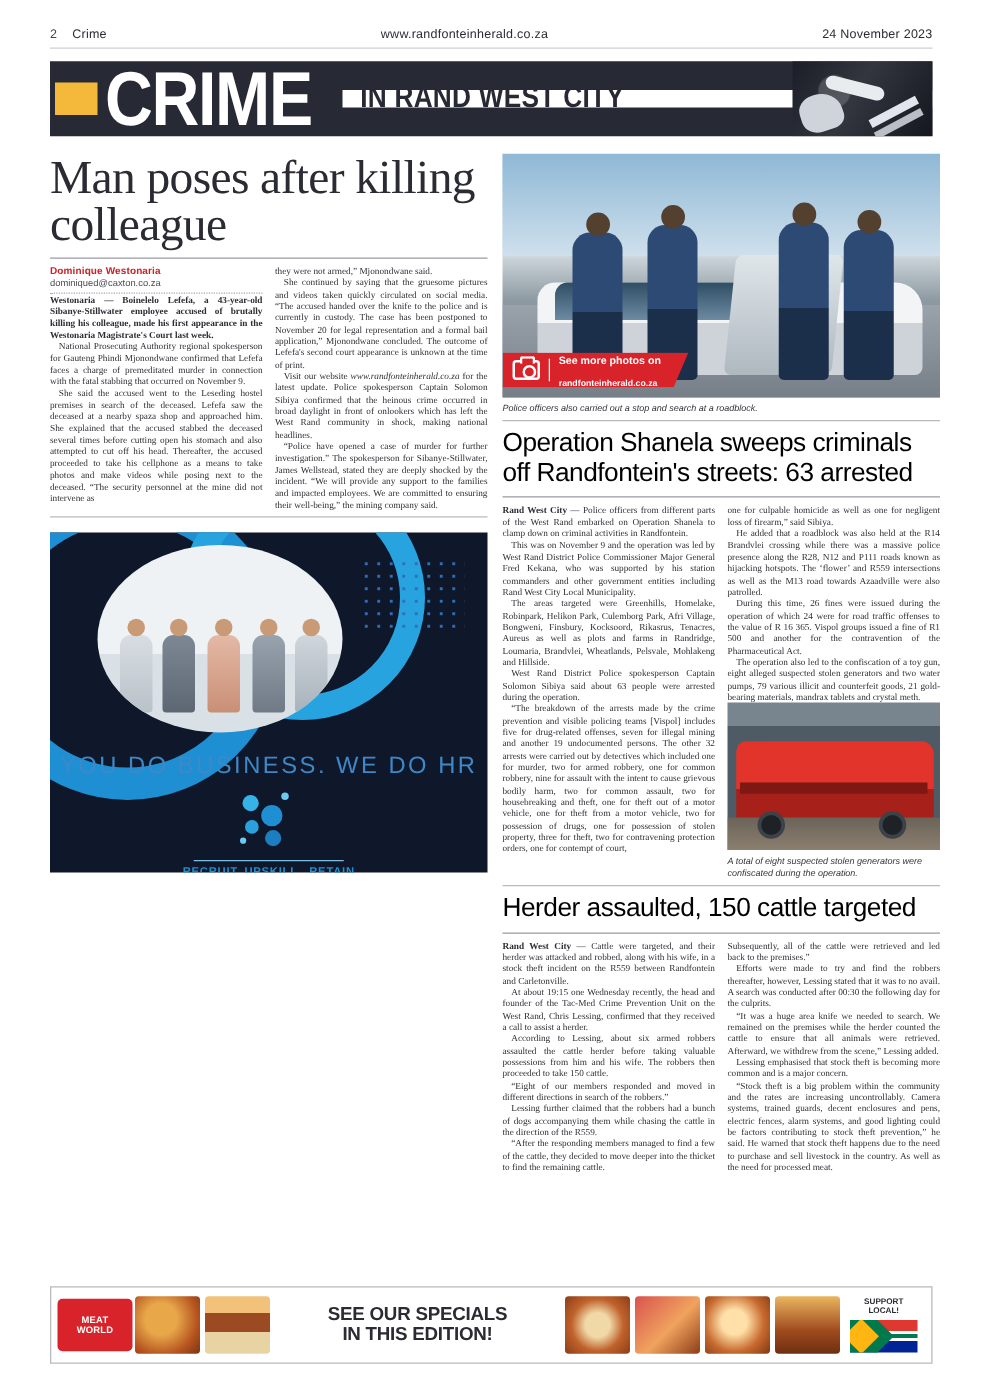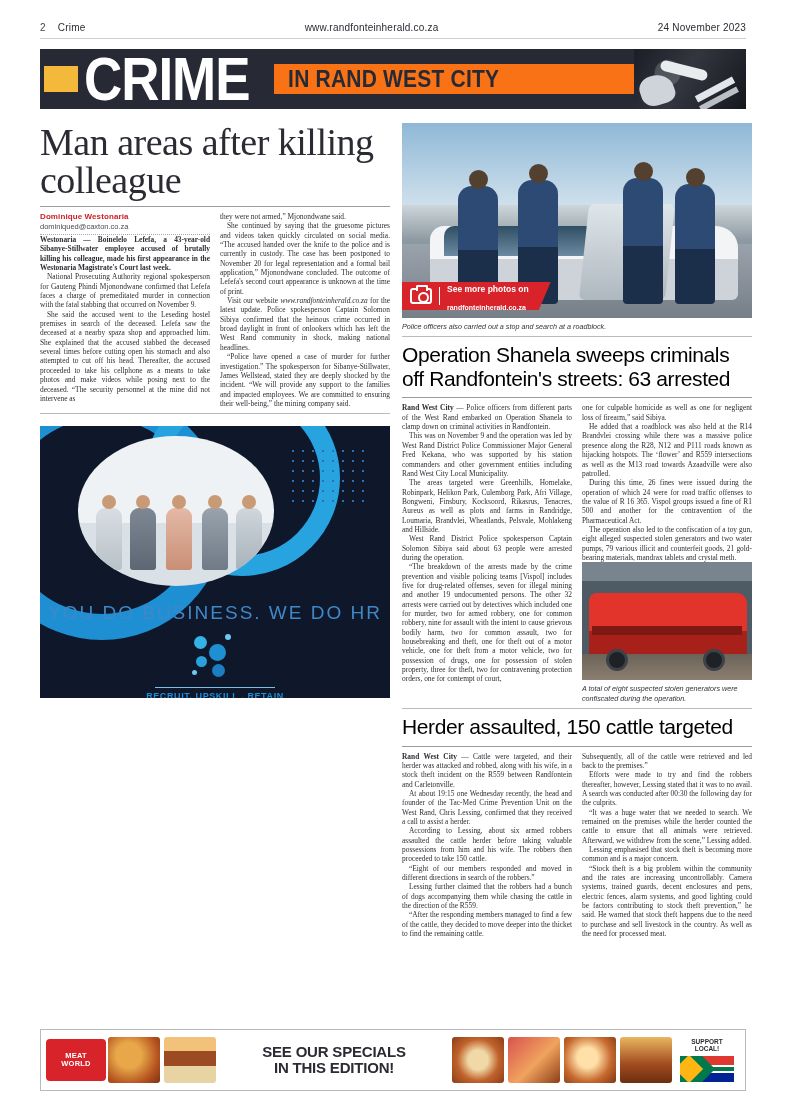--- a/index.html
+++ b/index.html
@@ -34,21 +34,21 @@
     width: 34px; height: 26px; background: #f4b93a; flex: 0 0 auto; margin-left: 4px;
   }
   .mast-word {
     font-family: "Liberation Sans", sans-serif;
     font-weight: 700; font-style: normal;
     font-size: 50px; line-height: 50px; color: #ffffff;
     letter-spacing: -1px; margin-left: 6px;
     transform: scaleX(1.06) scaleY(1.22); transform-origin: left center;
   }
   .mast-band {
-    margin-left: 34px; background: #f97316; height: 30px;
+    margin-left: 34px; background: #ffffff; height: 14px;
     display: flex; align-items: center; padding: 0 16px 0 14px;
     flex: 1 1 auto;
   }
   .mast-band-text {
     font-family: "Liberation Sans", sans-serif; font-weight: 700;
     font-size: 21px; color: #272a35; letter-spacing: .2px;
     transform: scaleY(1.15); transform-origin: left center;
   }
   .mast-photo {
     position: absolute; right: 0; top: 0; width: 112px; height: 60px;
@@ -344,21 +344,21 @@
       <div class="glove"></div>
       <div class="stripe"></div>
       <div class="stripe2"></div>
     </div>
   </div>
 
   <div class="cols">
 
     <div class="col-left">
 
-      <h1 class="head-serif">Man areas after killing colleague</h1>
+      <h1 class="head-serif">Man poses after killing colleague</h1>
       <div class="rule-head"></div>
 
       <div class="body-cols">
         <div class="bcol">
           <div class="byline-name">Dominique Westonaria</div>
           <div class="byline-mail">dominiqued@caxton.co.za</div>
           <div class="byline-dots"></div>
           <p class="body first lead"><span class="dateline">Westonaria</span> — Boinelelo Lefefa, a 43-year-old Sibanye-Stillwater employee accused of brutally killing his colleague, made his first appearance in the Westonaria Magistrate's Court last week.</p>
           <p class="body">National Prosecuting Authority regional spokesperson for Gauteng Phindi Mjonondwane confirmed that Lefefa faces a charge of premeditated murder in connection with the fatal stabbing that occurred on November 9.</p>
           <p class="body">She said the accused went to the Leseding hostel premises in search of the deceased. Lefefa saw the deceased at a nearby spaza shop and approached him. She explained that the accused stabbed the deceased several times before cutting open his stomach and also attempted to cut off his head. Thereafter, the accused proceeded to take his cellphone as a means to take photos and make videos while posing next to the deceased. “The security personnel at the mine did not intervene as</p>
@@ -467,21 +467,21 @@
           <p class="body first"><span class="dateline">Rand West City</span> — Cattle were targeted, and their herder was attacked and robbed, along with his wife, in a stock theft incident on the R559 between Randfontein and Carletonville.</p>
           <p class="body">At about 19:15 one Wednesday recently, the head and founder of the Tac-Med Crime Prevention Unit on the West Rand, Chris Lessing, confirmed that they received a call to assist a herder.</p>
           <p class="body">According to Lessing, about six armed robbers assaulted the cattle herder before taking valuable possessions from him and his wife. The robbers then proceeded to take 150 cattle.</p>
           <p class="body">“Eight of our members responded and moved in different directions in search of the robbers.”</p>
           <p class="body">Lessing further claimed that the robbers had a bunch of dogs accompanying them while chasing the cattle in the direction of the R559.</p>
           <p class="body">“After the responding members managed to find a few of the cattle, they decided to move deeper into the thicket to find the remaining cattle.</p>
         </div>
         <div class="bcol">
           <p class="body first">Subsequently, all of the cattle were retrieved and led back to the premises.”</p>
           <p class="body">Efforts were made to try and find the robbers thereafter, however, Lessing stated that it was to no avail. A search was conducted after 00:30 the following day for the culprits.</p>
-          <p class="body">“It was a huge water that we needed to search. We remained on the premises while the herder counted the cattle to ensure that all animals were retrieved. Afterward, we withdrew from the scene,” Lessing added.</p>
+          <p class="body">“It was a huge area knife we needed to search. We remained on the premises while the herder counted the cattle to ensure that all animals were retrieved. Afterward, we withdrew from the scene,” Lessing added.</p>
           <p class="body">Lessing emphasised that stock theft is becoming more common and is a major concern.</p>
           <p class="body">“Stock theft is a big problem within the community and the rates are increasing uncontrollably. Camera systems, trained guards, decent enclosures and pens, electric fences, alarm systems, and good lighting could be factors contributing to stock theft prevention,” he said. He warned that stock theft happens due to the need to purchase and sell livestock in the country. As well as the need for processed meat.</p>
         </div>
       </div>
     </div>
   </div>
 
   <div class="specials">
     <div class="sp-logo">
       <span class="sp-logo-t">MEAT</span>

